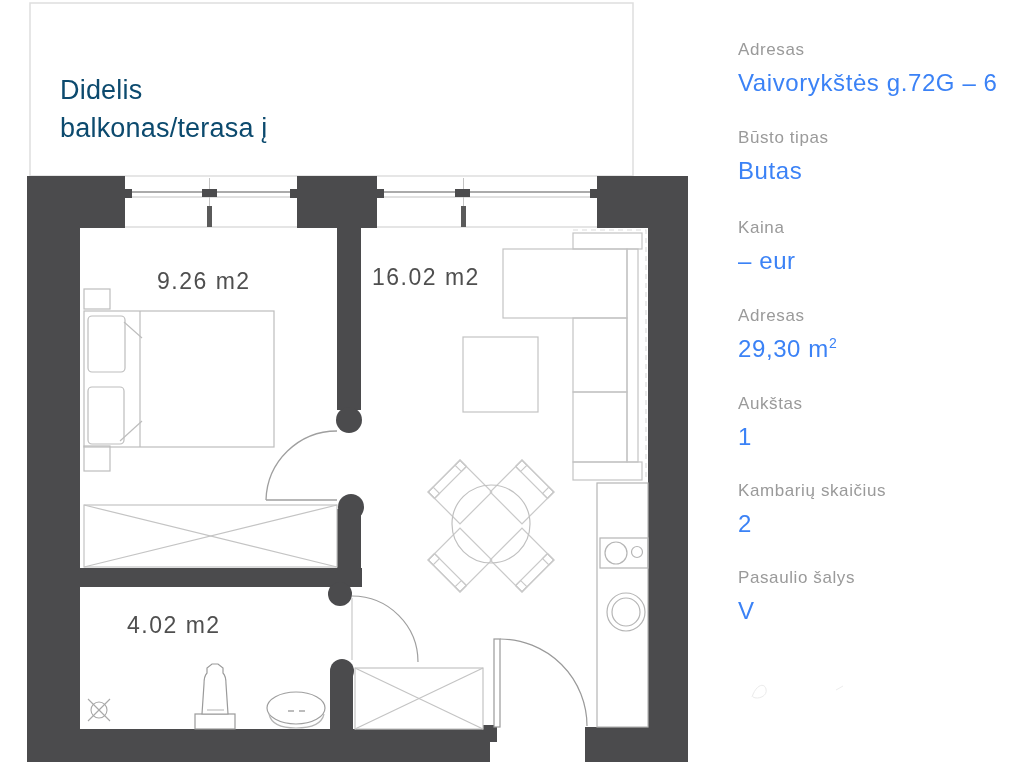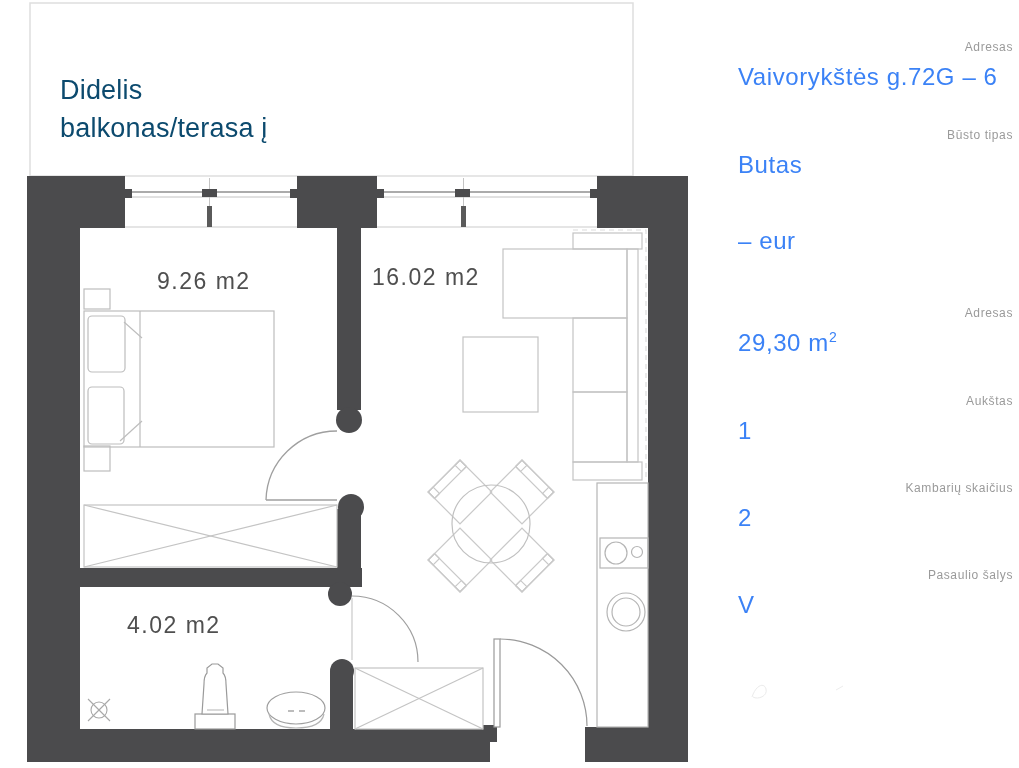--- a/index.html
+++ b/index.html
@@ -10,21 +10,21 @@
   }
   .plan-wrap{position:absolute;left:0;top:0;width:700px;height:768px;}
   .balcony-note{
     position:absolute;left:60px;top:71px;width:250px;
     font-size:27px;line-height:38px;color:#0c4a6e;font-weight:400;
     letter-spacing:.2px;
   }
   .sidebar{position:absolute;left:738px;top:0;width:275px;height:768px;}
   .field{position:absolute;left:0;width:275px;}
   .flabel{
-    font-size:12px;color:#9a9a9a;letter-spacing:.6px;font-weight:400;text-align:right;
+    font-size:17px;color:#9a9a9a;letter-spacing:.6px;font-weight:400;
   }
   .fvalue{
     margin-top:9px;font-size:24px;color:#3b82f6;letter-spacing:.6px;
     font-weight:300;
   }
   .fvalue sup{font-size:14px;letter-spacing:0;}
   svg text.plan-label{
     font-family:"Liberation Sans","DejaVu Sans",sans-serif;
     font-size:23px;fill:#4f4f4f;letter-spacing:1.5px;font-weight:300;
   }
@@ -193,20 +193,21 @@
 <aside class="sidebar">
   <div class="field" style="top:40px">
     <div class="flabel">Adresas</div>
     <div class="fvalue">Vaivorykštės g.72G – 6</div>
   </div>
   <div class="field" style="top:128px">
     <div class="flabel">Būsto tipas</div>
     <div class="fvalue">Butas</div>
   </div>
   <div class="field" style="top:218px">
+    <div class="flabel">Kaina</div>
     <div class="fvalue">– eur</div>
   </div>
   <div class="field" style="top:306px">
     <div class="flabel">Adresas</div>
     <div class="fvalue"><span>29,30 m</span><sup>2</sup></div>
   </div>
   <div class="field" style="top:394px">
     <div class="flabel">Aukštas</div>
     <div class="fvalue">1</div>
   </div>

